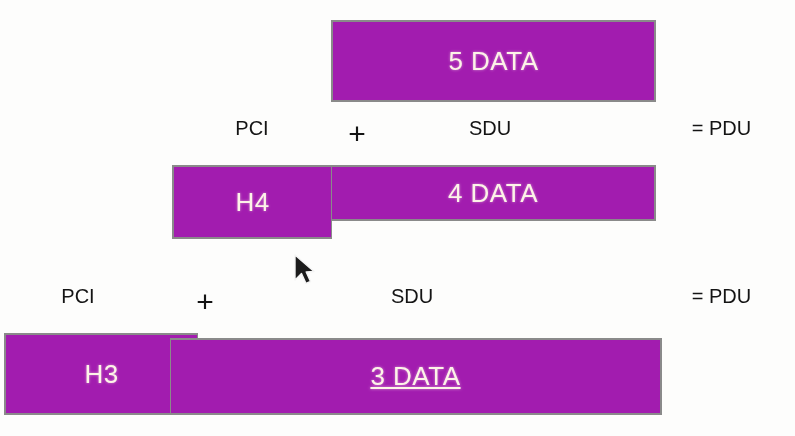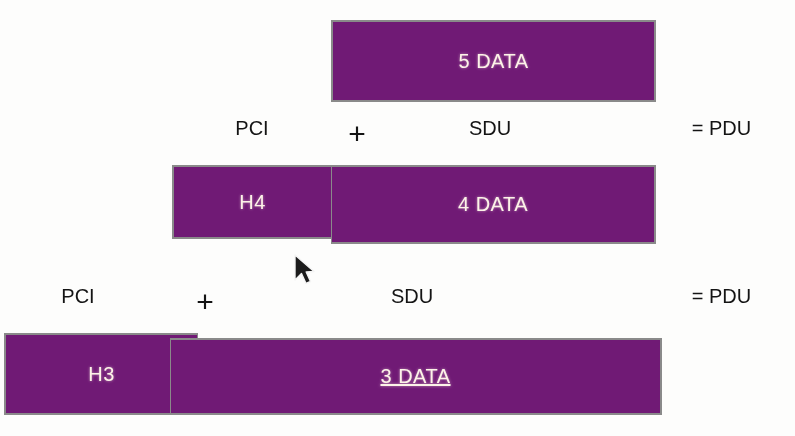--- a/index.html
+++ b/index.html
@@ -17,28 +17,28 @@
   }
   #stage {
     position: relative;
     width: 795px;
     height: 436px;
   }
 
   
   .pkt {
     position: absolute;
-    background: #701a75;
+    background: #a21caf;
     border: 2px solid #8a8a8a;
     box-sizing: border-box;
     display: flex;
     align-items: center;
     justify-content: center;
     color: #fdf3e8;
-    font-size: 20px;
+    font-size: 26px;
     letter-spacing: 0.5px;
     text-shadow: 0 0 3px rgba(255,245,235,0.55);
     white-space: nowrap;
   }
   .pkt.hdr {
     border-right-width: 1px;
   }
   .pkt.pay {
     border-left-width: 1px;
   }
@@ -58,21 +58,21 @@
   #box-5data { left: 331px; top: 20px; width: 325px; height: 82px; }
 
   
   #eq1-pci  { left: 212px; top: 117px; width: 80px; }
   #eq1-plus { left: 332px; top: 117px; width: 50px; }
   #eq1-sdu  { left: 440px; top: 117px; width: 100px; }
   #eq1-pdu  { left: 664px; top: 117px; width: 115px; }
 
   
   #box-h4    { left: 172px; top: 165px; width: 160px; height: 74px; }
-  #box-4data { left: 331px; top: 165px; width: 325px; height: 79px; }
+  #box-4data { left: 331px; top: 165px; width: 325px; height: 56px; }
 
   
   #eq2-pci  { left: 38px;  top: 285px; width: 80px; }
   #eq2-plus { left: 180px; top: 285px; width: 50px; }
   #eq2-sdu  { left: 362px; top: 285px; width: 100px; }
   #eq2-pdu  { left: 664px; top: 285px; width: 115px; }
 
   
   #box-h3    { left: 4px;   top: 333px; width: 194px; height: 82px; }
   #box-3data { left: 170px; top: 338px; width: 492px; height: 77px; text-decoration: underline; }

